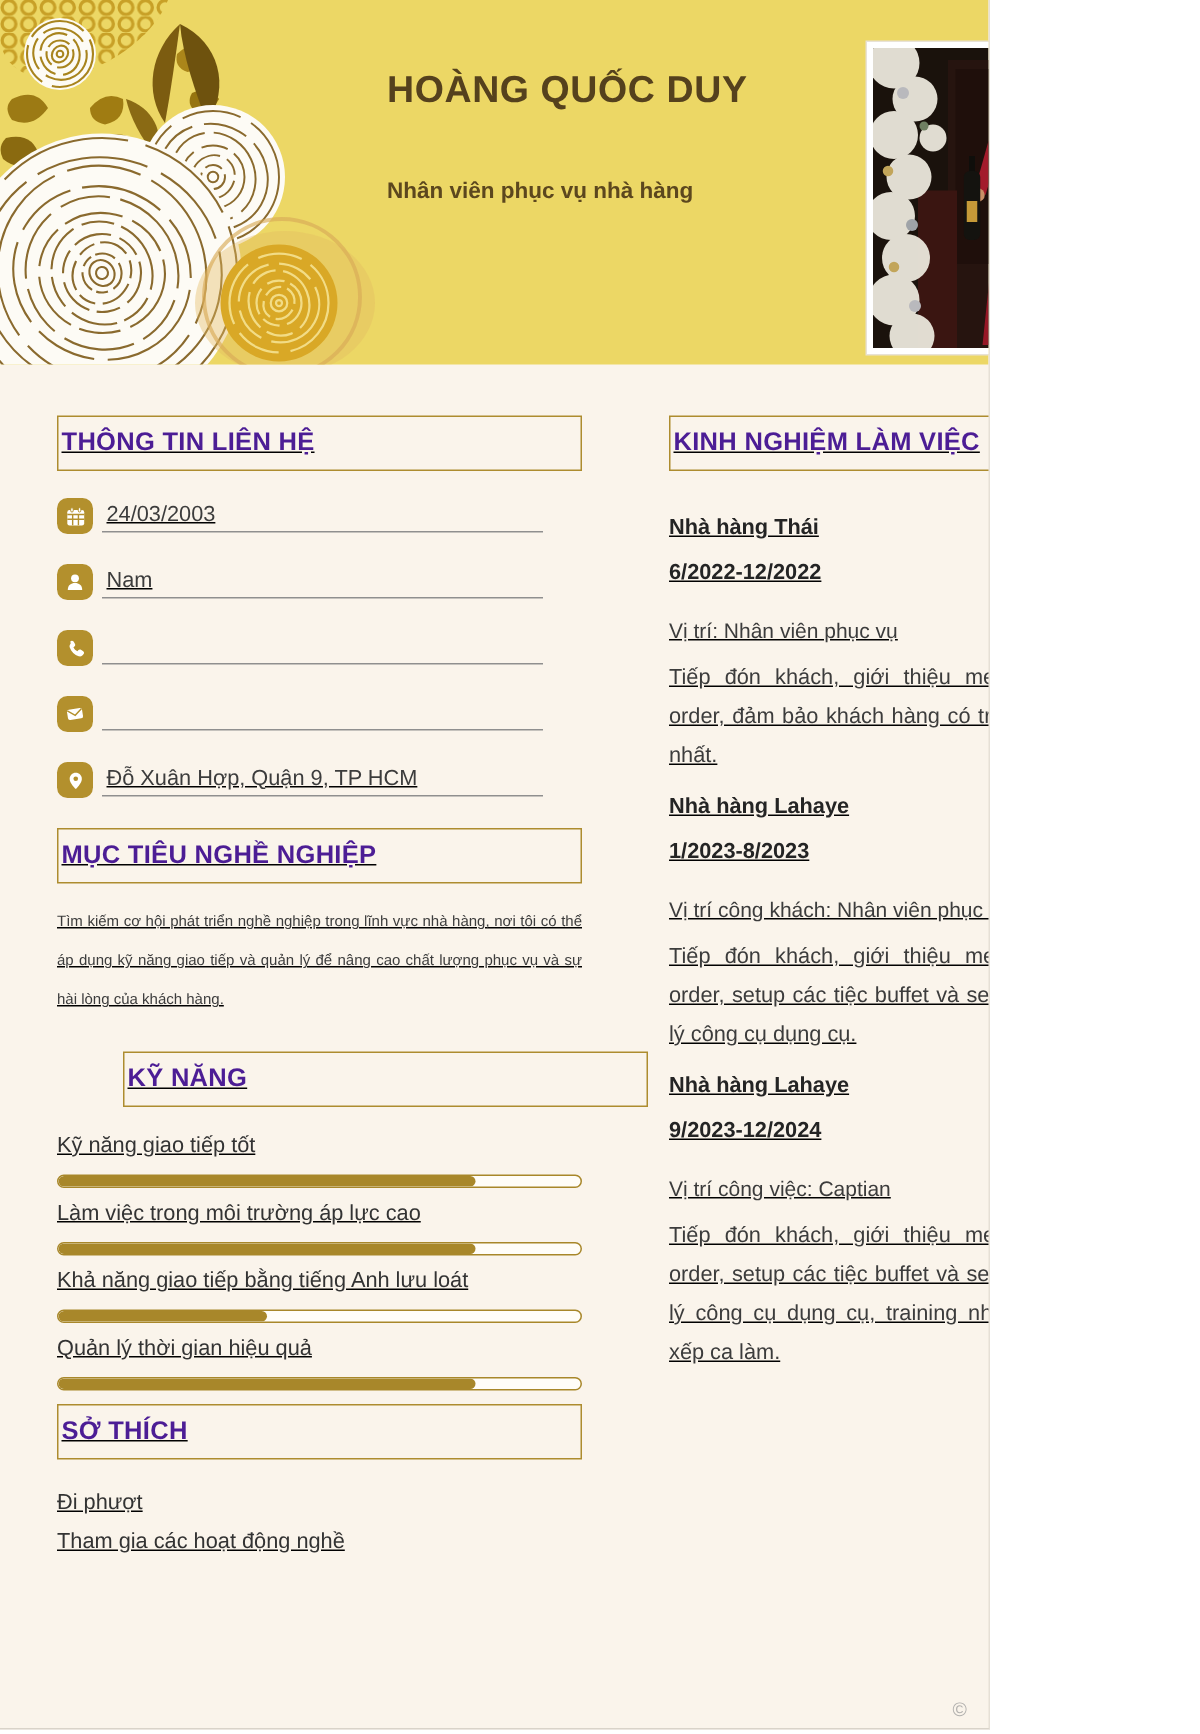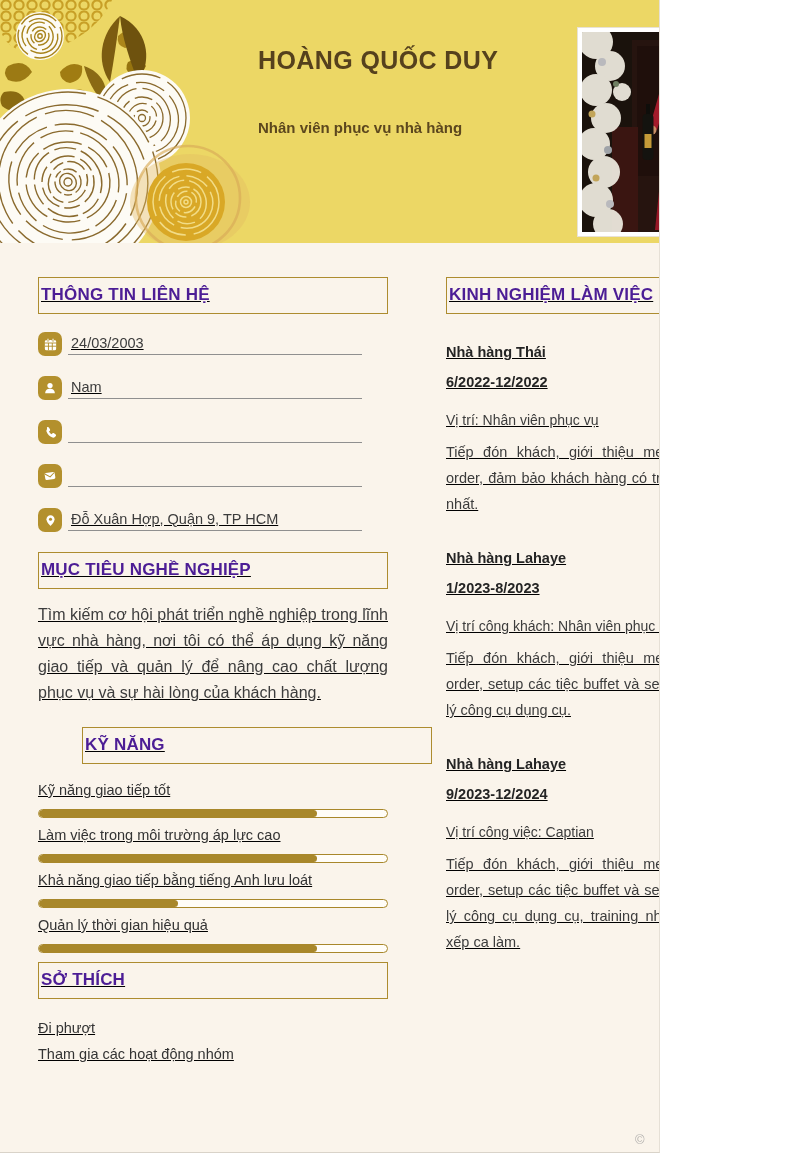--- a/index.html
+++ b/index.html
@@ -43,40 +43,40 @@
     display:flex; align-items:center; justify-content:center;
   }
   .cval {
     margin-left:6px; width:294px; height:21px; line-height:16px;
     font-size:14.5px; color:#3c3c3c; padding:1px 0 0 3px;
     border-bottom:1px solid #8f8f8f;
   }
   
   .sec-objective { margin-top:14px; }
   .objective-text {
-    width:350px; margin:13px 0 18px; font-size:16px; line-height:26px;
+    width:350px; margin:13px 0 18px; font-size:10px; line-height:26px;
     text-align:justify; color:#3c3c3c;
   }
   
   .sec-skills { margin-top:21px;margin-left:44px; }
   .skill-list { margin-top:17px; }
   .skill { margin-bottom:8px; }
   .skill-label { font-size:14.5px; color:#333333; line-height:19px; }
   .bar {
     margin-top:9px; height:9px; border:1px solid #a8872a; border-radius:5px;
     background:#fffdf8; overflow:hidden;
   }
   .fill { height:100%; background:#a8872a; border-radius:5px; }
   
   .sec-hobbies { margin-top:9px; }
   .hobby-list { margin-top:16px; }
   .hobby { font-size:14.5px; color:#333333; line-height:26px; }
   
   .job { margin-top:29px; }
-  .job + .job { margin-top:32px; }
+  .job + .job { margin-top:12px; }
   .company { margin:0; font-size:14.5px; font-weight:bold; color:#242424; line-height:19px; }
   .period  { margin:11px 0 0; font-size:14.5px; font-weight:bold; color:#242424; line-height:19px; }
   .position{ margin:19px 0 0; font-size:14px; color:#3c3c3c; line-height:19px; }
   .desc    { margin:9px 0 0; width:300px; font-size:14.5px; color:#3c3c3c; line-height:26px; text-align:justify; }
   
   .watermark { position:absolute; left:635px; top:1132px; font-size:13px; color:#9a9a9a; opacity:.75; }
   .wdot { position:absolute; left:748px; top:1141px; width:3px; height:3px; background:#8a8a8a; opacity:.6; }
 </style>
 </head>
 <body>
@@ -354,21 +354,21 @@
               <div class="fill" style="width: 80%;"></div>
             </div>
         </div>
       </div>
 
       <div class="secbox sec-hobbies">
         <span>SỞ THÍCH</span>
       </div>
       <div class="hobby-list">
         <div class="hobby">Đi phượt</div>
-        <div class="hobby">Tham gia các hoạt động nhóm</div>
+        <div class="hobby">Tham gia các hoạt động nghề</div>
       </div>
     </div>
 
     <div class="col-right">
 
       <div class="secbox">
         <span>KINH NGHIỆM LÀM VIỆC</span>
       </div>
 
       <div class="job">

